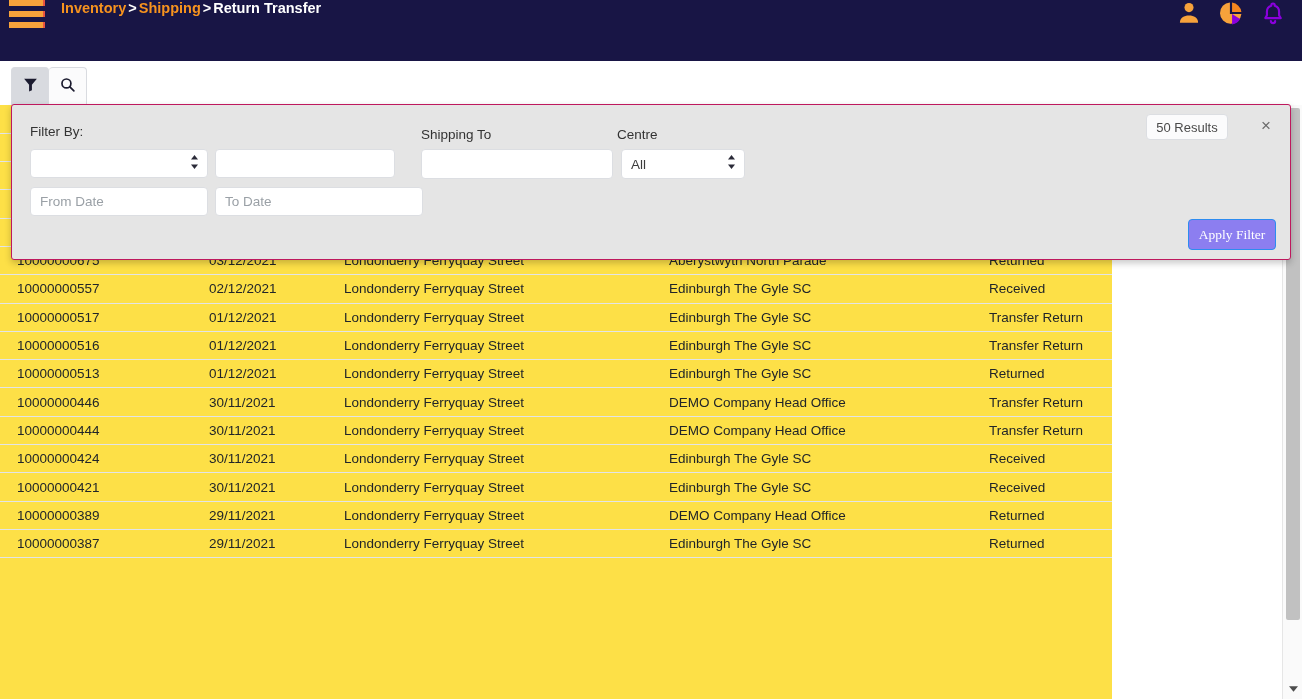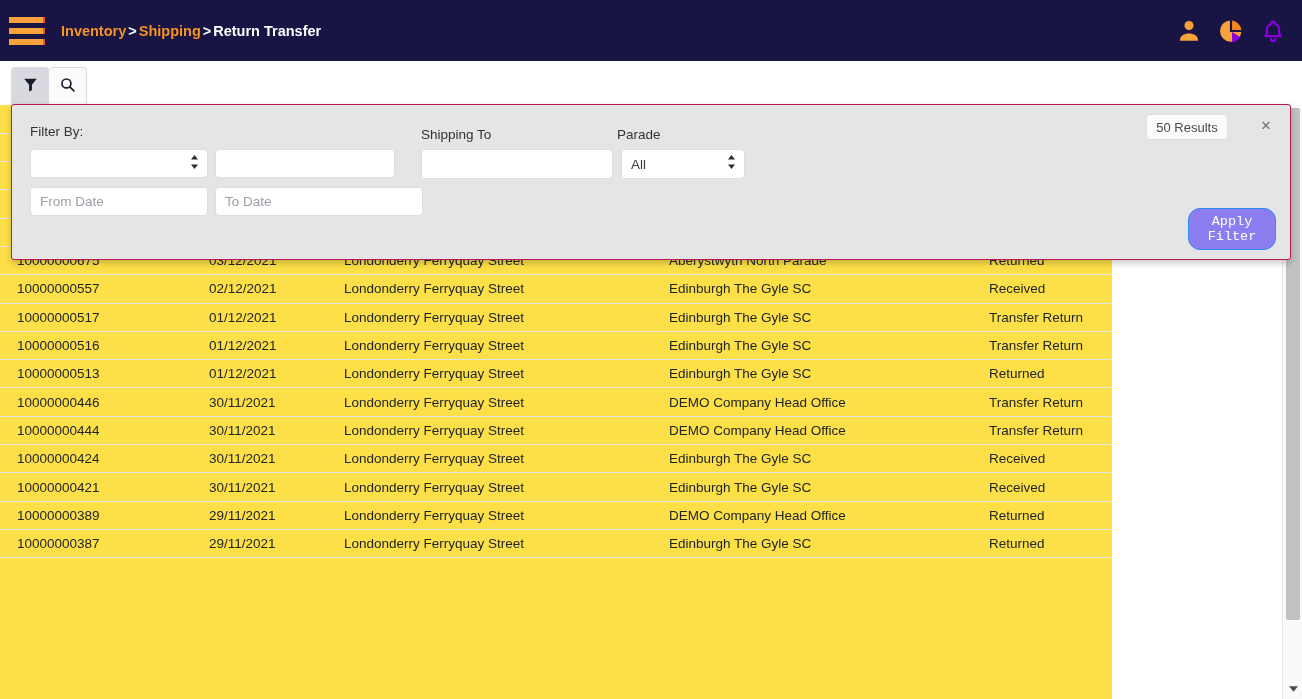--- a/index.html
+++ b/index.html
@@ -8,21 +8,21 @@
     font-family: "Liberation Sans", sans-serif;
     background: #ffffff;
     overflow: hidden;
   }
 
   
   .topbar {
     position: absolute; top: 0; left: 0;
     width: 1302px; height: 61px;
     background: #181545;
-    display: flex; align-items: center;
+    display: flex; align-items: flex-start;
   }
   .hamburger {
     width: 36px; height: 28px;
     margin-left: 9px; margin-right: 16px;
     display: flex; flex-direction: column; justify-content: space-between;
     cursor: pointer;
   }
   .hamburger span {
     display: block; height: 6px; width: 100%;
     background: #f7a23b;
@@ -115,26 +115,26 @@
   }
   .close-x {
     position: absolute; right: 14px; top: 9px;
     width: 20px; height: 22px;
     font-size: 17px; color: #6b6b6b;
     display: flex; align-items: center; justify-content: center;
     cursor: pointer; line-height: 1;
   }
   .apply-btn {
     position: absolute; right: 14px; bottom: 9px;
-    width: 88px; height: 42px;
+    width: 88px; height: 31px;
     background: #8c7ef0;
     border: 1px solid #2d8cf0;
-    border-radius: 12px;
+    border-radius: 4px;
     color: #ffffff; font-size: 13.5px;
-    font-family: Liberation Mono, monospace;
+    font-family: Liberation Serif, serif;
     cursor: pointer;
   }
 
   
   .table-area {
     position: absolute; top: 105px; left: 0;
     width: 1112px; height: 594px;
     overflow: hidden;
     background: #fde047;
   }
@@ -383,21 +383,21 @@
   <div class="sb-down">
     <svg width="9" height="7" viewBox="0 0 10 7" fill="#4d4d4d">
         <path d="M0 0h10L5 6z"></path>
       </svg>
   </div>
 </div>
 
 <div class="filter-panel">
   <div class="filter-label lbl-filterby">Filter By:</div>
   <div class="filter-label lbl-shipto">Shipping To</div>
-  <div class="filter-label lbl-status">Parade</div>
+  <div class="filter-label lbl-status">Centre</div>
 
   <div class="selwrap f-sel1" style="width:178px;height:29px;">
     <select class="fld" style="position:absolute;left:0;top:0;width:178px;height:29px;"></select>
     <span class="sel-arrow">
       <svg width="9" height="14" viewBox="0 0 9 14" fill="#2b2b38">
           <path d="M4.5 0L8 4.6H1z"></path>
           <path d="M4.5 14L1 9.4h7z"></path>
         </svg>
     </span>
   </div>

